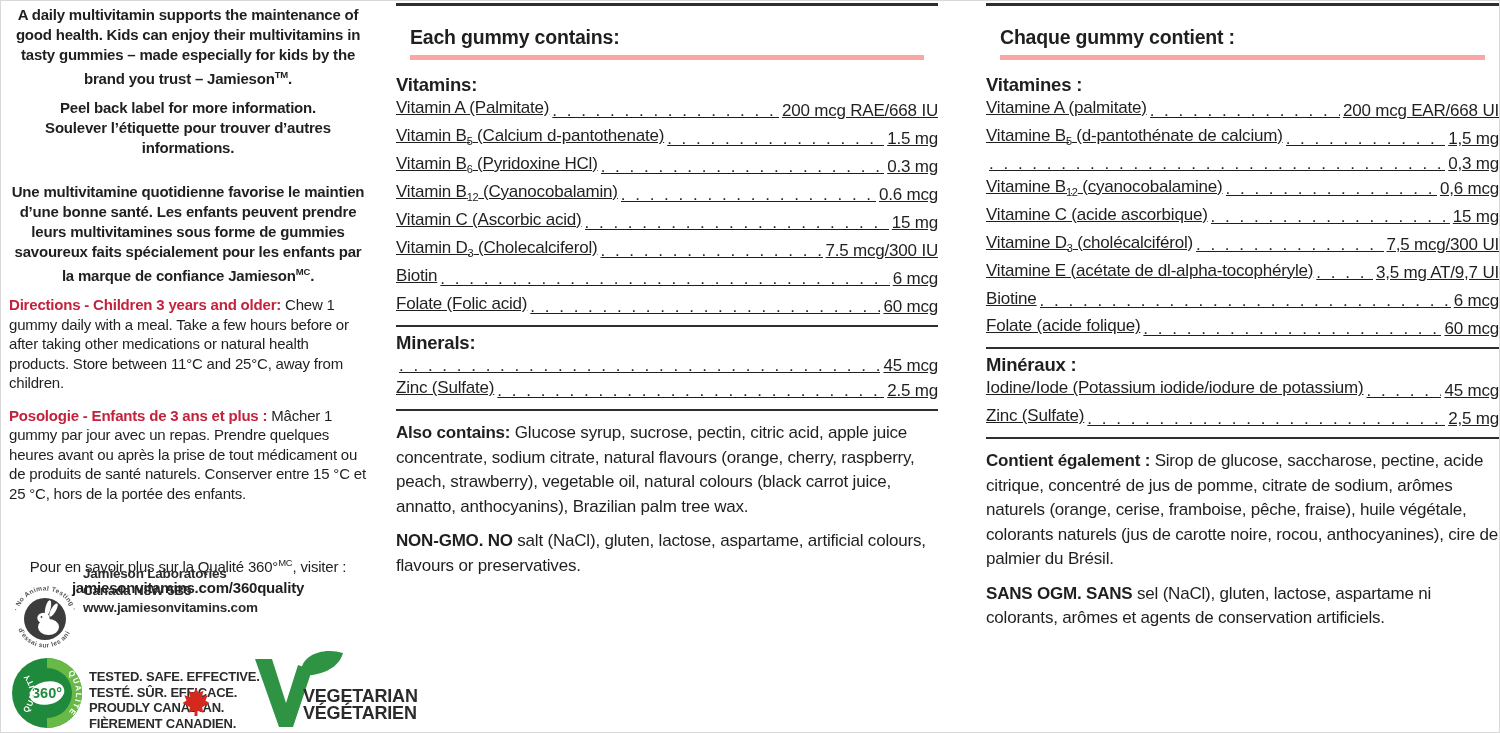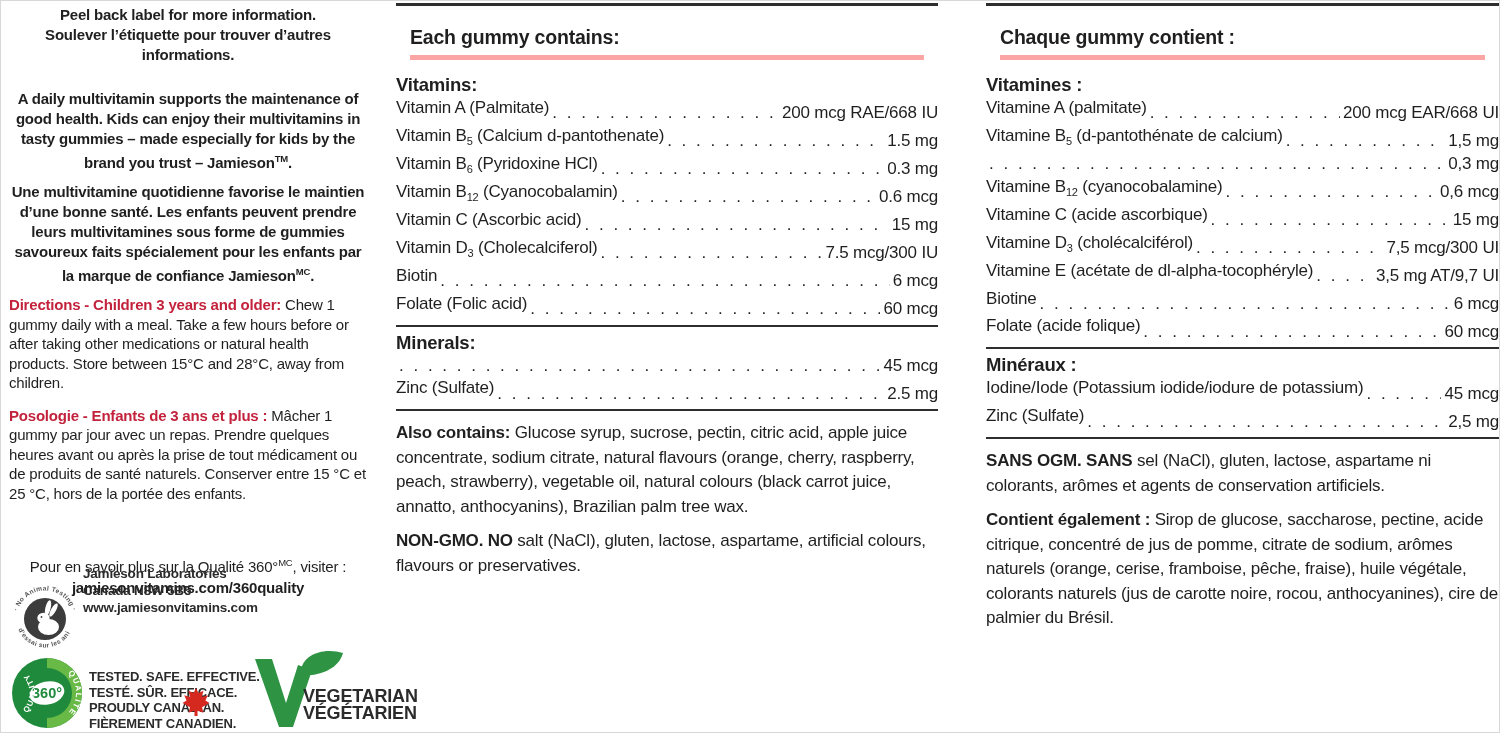--- a/index.html
+++ b/index.html
@@ -20,21 +20,21 @@
   sub{font-size:11px;}
 
   
   .tbl{position:absolute;top:2px;}
   #col-en{left:395px;width:542px;}
   #col-fr{left:985px;width:513px;}
   .tbl{border-top:3px solid #2e2e2e;}
   .tbl-head{font-size:19.5px;margin:14px;padding:6px 0 6px;border-bottom:5px solid #fca5a5;letter-spacing:-0.2px;}
   .sec{font-size:18.5px;margin:5px 0 1px;letter-spacing:-0.2px;}
   .hr{border-top:2.5px solid #2e2e2e;margin:4px 0 2px;}
-  .row{display:flex;align-items:flex-end;font-size:17px;line-height:22.6px;white-space:nowrap;letter-spacing:-0.2px;}
+  .row{display:flex;align-items:center;font-size:17px;line-height:22.6px;white-space:nowrap;letter-spacing:-0.2px;text-decoration:underline;}
   .row .nm{flex:0 0 auto;}
   .row .val{flex:0 0 auto;text-align:right;}
   .dots{flex:1 1 0;min-width:8px;overflow:hidden;white-space:nowrap;margin:0 3px;}
   .dots::after{content:". . . . . . . . . . . . . . . . . . . . . . . . . . . . . . . . . . . . . . . . . . . . . . . . . . . . . . . . . . . . . . . . . . . .";letter-spacing:2.5px;}
   .para{font-size:17px;line-height:24.5px;margin:10px 0 0;letter-spacing:-0.2px;}
 
   
   .logo{position:absolute;}
   #rabbit-logo{left:10px;top:584px;}
   .company{position:absolute;left:82px;top:564px;font-size:13.5px;font-weight:bold;line-height:17px;letter-spacing:-0.2px;color:#2b2b2b;}
@@ -45,27 +45,27 @@
   .veg-text{position:absolute;left:52px;top:37px;font-size:18px;font-weight:bold;line-height:16.5px;color:#2b2b2b;letter-spacing:-0.2px;}
   .arc-text{font-size:6.6px;font-weight:bold;fill:#555;letter-spacing:0.4px;}
   .qual-text{font-size:8px;font-weight:bold;fill:#ffffff;letter-spacing:1.3px;}
 </style>
 </head>
 <body>
 
 <div class="page">
 
   <div class="col-left">
+    <p class="c b mk"><span>A daily multivitamin supports the maintenance of good health. Kids can enjoy their multivitamins in tasty gummies – made especially for kids by the brand you trust – Jamieson</span><sup>TM</sup><span>.</span></p>
     <p class="c b peel">
       <span>Peel back label for more information.</span><br>
       <span>Soulever l’étiquette pour trouver d’autres informations.</span>
     </p>
-    <p class="c b mk"><span>A daily multivitamin supports the maintenance of good health. Kids can enjoy their multivitamins in tasty gummies – made especially for kids by the brand you trust – Jamieson</span><sup>TM</sup><span>.</span></p>
     <p class="c b mk"><span>Une multivitamine quotidienne favorise le maintien d’une bonne santé. Les enfants peuvent prendre leurs multivitamines sous forme de gummies savoureux faits spécialement pour les enfants par la marque de confiance Jamieson</span><sup>MC</sup><span>.</span></p>
-    <p class="dir"><span class="red">Directions - Children 3 years and older:</span><span> Chew 1 gummy daily with a meal. Take a few hours before or after taking other medications or natural health products. Store between 15°C and 28°C, away from children.</span></p>
+    <p class="dir"><span class="red">Directions - Children 3 years and older:</span><span> Chew 1 gummy daily with a meal. Take a few hours before or after taking other medications or natural health products. Store between 11°C and 25°C, away from children.</span></p>
     <p class="dir"><span class="red">Posologie - Enfants de 3 ans et plus :</span><span> Mâcher 1 gummy par jour avec un repas. Prendre quelques heures avant ou après la prise de tout médicament ou de produits de santé naturels. Conserver entre 15 °C et 25 °C, hors de la portée des enfants.</span></p>
     <p class="c info">
       <br>
       <span><span>Pour en savoir plus sur la Qualité 360°</span><sup>MC</sup><span>, visiter :</span></span><br>
       <span class="b">jamiesonvitamins.com/360quality</span>
     </p>
   </div>
 
   <section class="tbl" id="col-en">
     <h2 class="tbl-head">Each gummy contains:</h2>
@@ -185,22 +185,22 @@
         <span class="dots"></span>
         <span class="val">45 mcg</span>
       </div>
     <div class="row">
         <span class="nm"><span>Zinc (Sulfate)</span><sub></sub><span></span></span>
         <span class="dots"></span>
         <span class="val">2,5 mg</span>
       </div>
     <div class="hr"></div>
 
+    <p class="para"><span class="b">Contient également :</span><span> Sirop de glucose, saccharose, pectine, acide citrique, concentré de jus de pomme, citrate de sodium, arômes naturels (orange, cerise, framboise, pêche, fraise), huile végétale, colorants naturels (jus de carotte noire, rocou, anthocyanines), cire de palmier du Brésil.</span></p>
     <p class="para"><span class="b">SANS OGM. SANS</span><span> sel (NaCl), gluten, lactose, aspartame ni colorants, arômes et agents de conservation artificiels.</span></p>
-    <p class="para"><span class="b">Contient également :</span><span> Sirop de glucose, saccharose, pectine, acide citrique, concentré de jus de pomme, citrate de sodium, arômes naturels (orange, cerise, framboise, pêche, fraise), huile végétale, colorants naturels (jus de carotte noire, rocou, anthocyanines), cire de palmier du Brésil.</span></p>
   </section>
 
   <svg class="logo" id="rabbit-logo" width="68" height="68" viewBox="0 0 68 68">
     <circle cx="34" cy="34" r="21" fill="#3c3c3c"></circle>
     <ellipse cx="37" cy="23" rx="2.6" ry="8" fill="#fff" transform="rotate(14 37 23)"></ellipse>
     <ellipse cx="42.5" cy="25" rx="2.4" ry="7.5" fill="#fff" transform="rotate(30 42.5 25)"></ellipse>
     <ellipse cx="32.5" cy="33" rx="6.2" ry="5.2" fill="#fff"></ellipse>
     <ellipse cx="37.5" cy="42" rx="10.5" ry="8" fill="#fff"></ellipse>
     <circle cx="30.5" cy="32" r="0.9" fill="#3c3c3c"></circle>
     <path id="rArcT" d="M5.5,34 A28.5,28.5 0 0 1 62.5,34" fill="none"></path>

